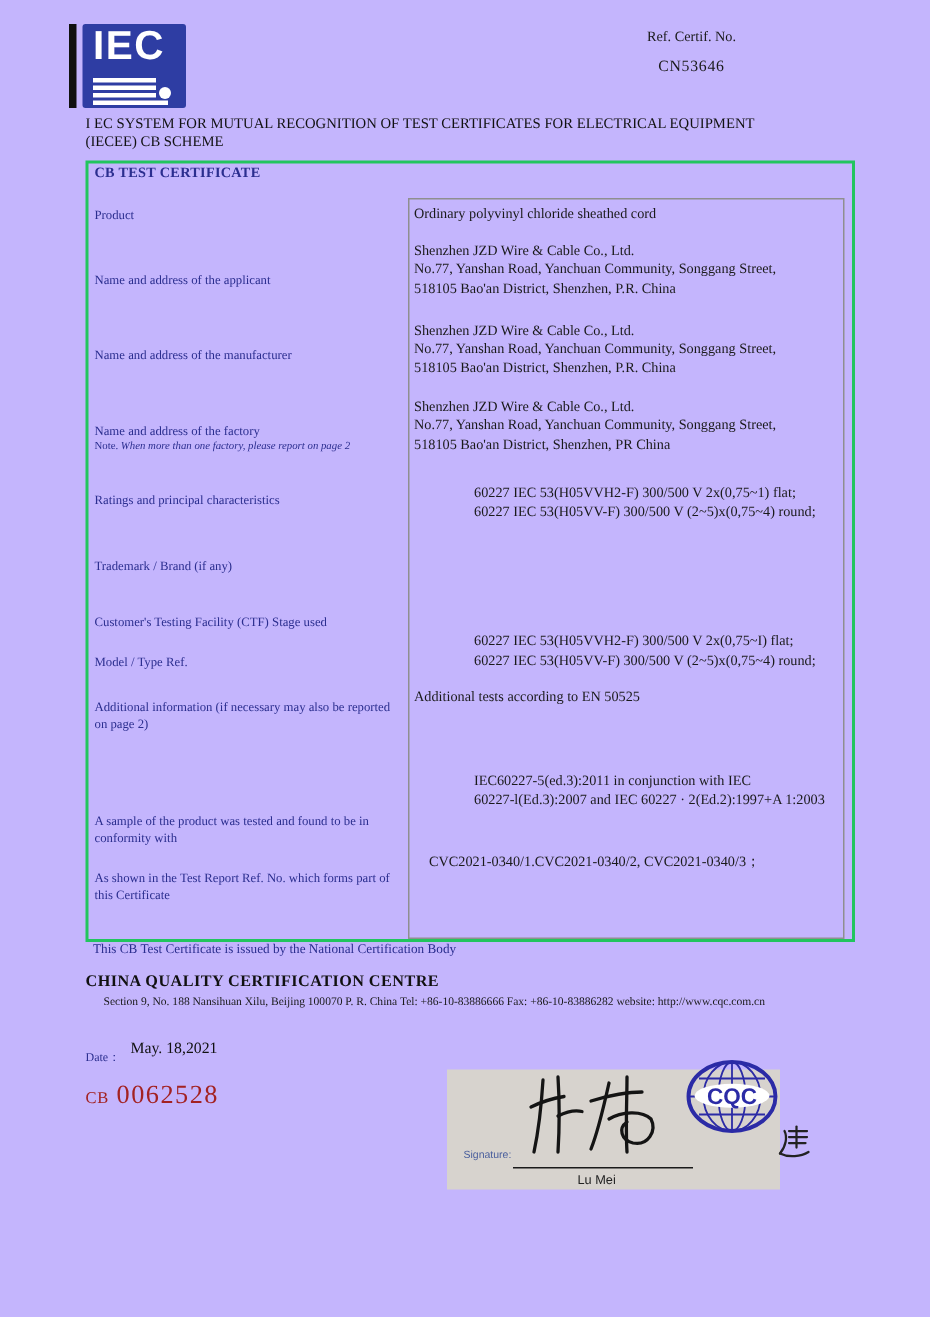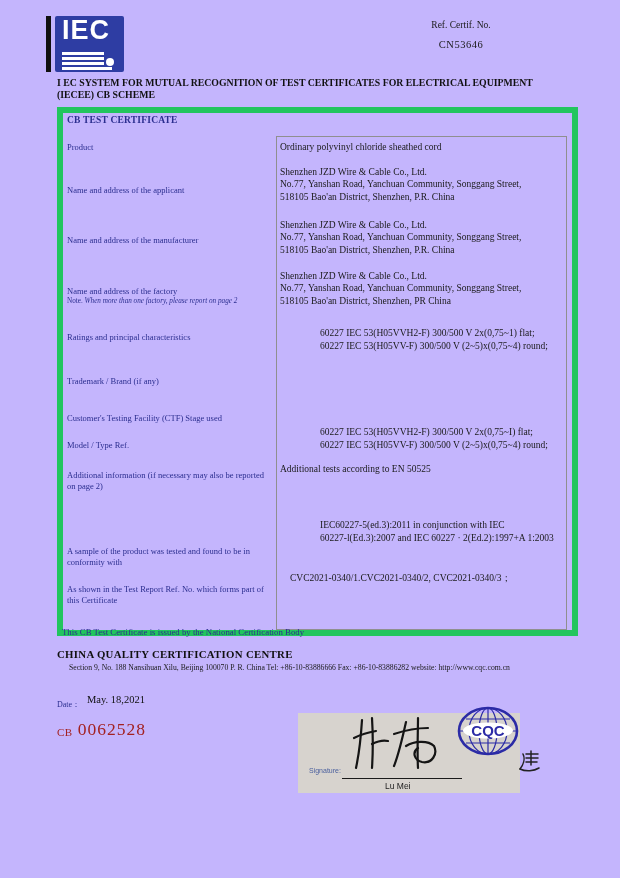--- a/index.html
+++ b/index.html
@@ -13,24 +13,24 @@
   .iec-text{position:absolute;left:7px;top:-1px;color:#ffffff;font-family:"Liberation Sans",sans-serif;
             font-weight:bold;font-size:27px;letter-spacing:1px;}
   .iec-line{position:absolute;left:7px;height:2.5px;background:#ffffff;width:42px;}
   .iec-dot{position:absolute;left:51px;top:42px;width:8px;height:8px;border-radius:50%;background:#ffffff;}
 
   
   .ref-block{left:403px;top:20px;width:116px;text-align:center;}
   .ref-label{font-size:9.5px;color:#1a1a1a;}
   .ref-no{font-size:10.5px;margin-top:9px;letter-spacing:0.5px;}
 
-  .scheme{left:57px;top:77px;width:512px;font-weight:bold;font-size:9.8px;line-height:11.5px;color:#111;}
+  .scheme{left:57px;top:77px;width:512px;font-weight:normal;font-size:9.8px;line-height:11.5px;color:#111;}
 
   
-  .cert-table{left:57px;top:107px;width:509px;height:517px;border:6px solid #22c55e;}
+  .cert-table{left:57px;top:107px;width:509px;height:517px;border:2px solid #22c55e;}
   .cert-title{position:absolute;left:4px;top:2px;color:#2b2e8f;font-weight:bold;font-size:9.5px;letter-spacing:0.2px;}
   .value-box{position:absolute;left:213px;top:23px;width:291px;height:494px;border:1px solid #8f8f8f;box-sizing:border-box;}
   .lbl{position:absolute;left:4px;width:206px;color:#2b2e8f;font-size:8.5px;line-height:11px;}
   .val{position:absolute;left:217px;width:282px;color:#1a1a1a;font-size:9.5px;white-space:pre-line;}
   .addr{line-height:12.4px;}
   .two{line-height:13px;margin-left:40px;}
   .note-line{position:absolute;left:4px;width:210px;color:#2b2e8f;font-size:7.2px;}
   .note-italic{font-style:italic;}
 
   .issued-note{left:62px;top:627px;color:#2b2e8f;font-size:8.8px;}

